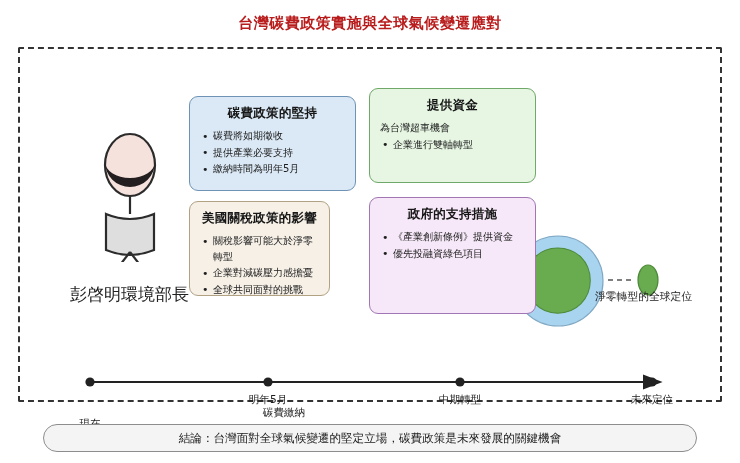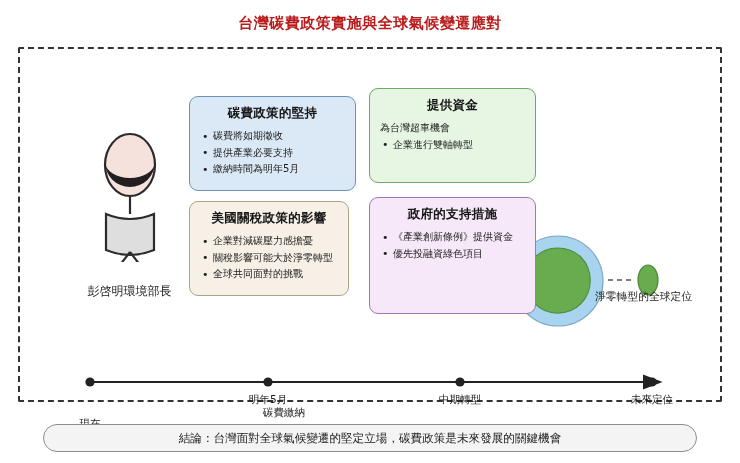--- a/index.html
+++ b/index.html
@@ -84,38 +84,38 @@
   }
   .card li.no-bullet {
     padding-left: 0;
   }
   .card li.no-bullet::before {
     content: "";
   }
 
   #card-0 { left: 189px; top: 88px;  width: 167px; height: 95px; background: #dbe9f6; border-color: #6f93b5; margin-top: 8px; }
   #card-1 { left: 369px; top: 88px;  width: 167px; height: 95px; background: #e6f6e3; border-color: #6fa868; }
-  #card-2 { left: 189px; top: 201px; width: 160px; height: 95px; background: #f6f0e7; border-color: #b2a284; }
+  #card-2 { left: 189px; top: 201px; width: 141px; height: 95px; background: #f6f0e7; border-color: #b2a284; }
   #card-3 { left: 369px; top: 197px; width: 167px; height: 117px; background: #f6e8f8; border-color: #a276b5; }
 
   
   .person {
     position: absolute;
     left: 82px;
     top: 132px;
     width: 96px;
     height: 130px;
   }
   .person-caption {
     position: absolute;
     left: 62px;
     top: 283px;
     width: 135px;
     text-align: center;
-    font-size: 12px;
+    font-size: 17px;
     color: #222222;
   }
 
   
   .globe {
     position: absolute;
     left: 512px;
     top: 235px;
     width: 185px;
     height: 92px;
@@ -225,22 +225,22 @@
     <div class="card-title">提供資金</div>
     <ul>
       <li class="no-bullet">為台灣超車機會</li>
       <li>企業進行雙軸轉型</li>
     </ul>
   </div>
 
   <div class="card" id="card-2">
     <div class="card-title">美國關稅政策的影響</div>
     <ul>
+      <li>關稅影響可能大於淨零轉型</li>
       <li>企業對減碳壓力感擔憂</li>
-      <li>關稅影響可能大於淨零轉型</li>
       <li>全球共同面對的挑戰</li>
     </ul>
   </div>
 
   <div class="card" id="card-3">
     <div class="card-title">政府的支持措施</div>
     <ul>
       <li>《產業創新條例》提供資金</li>
       <li>優先投融資綠色項目</li>
     </ul>

